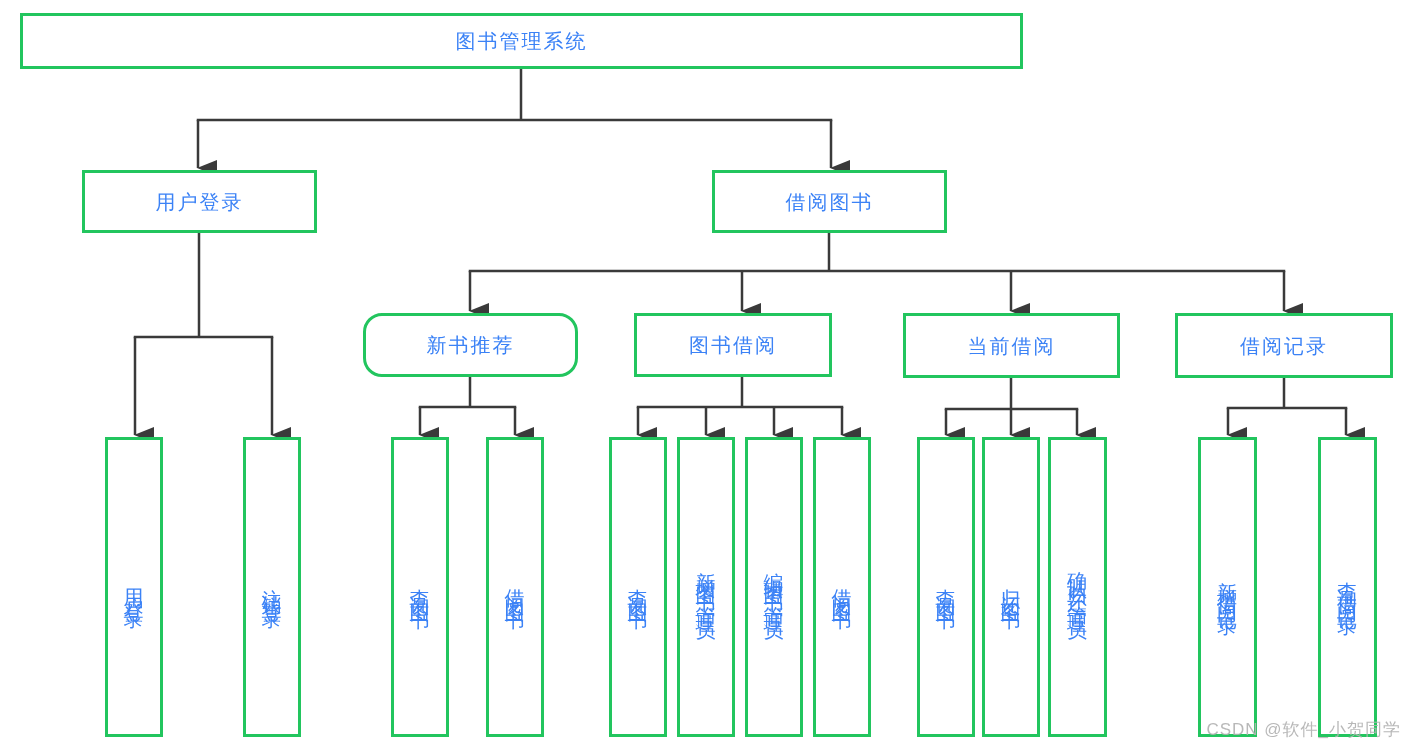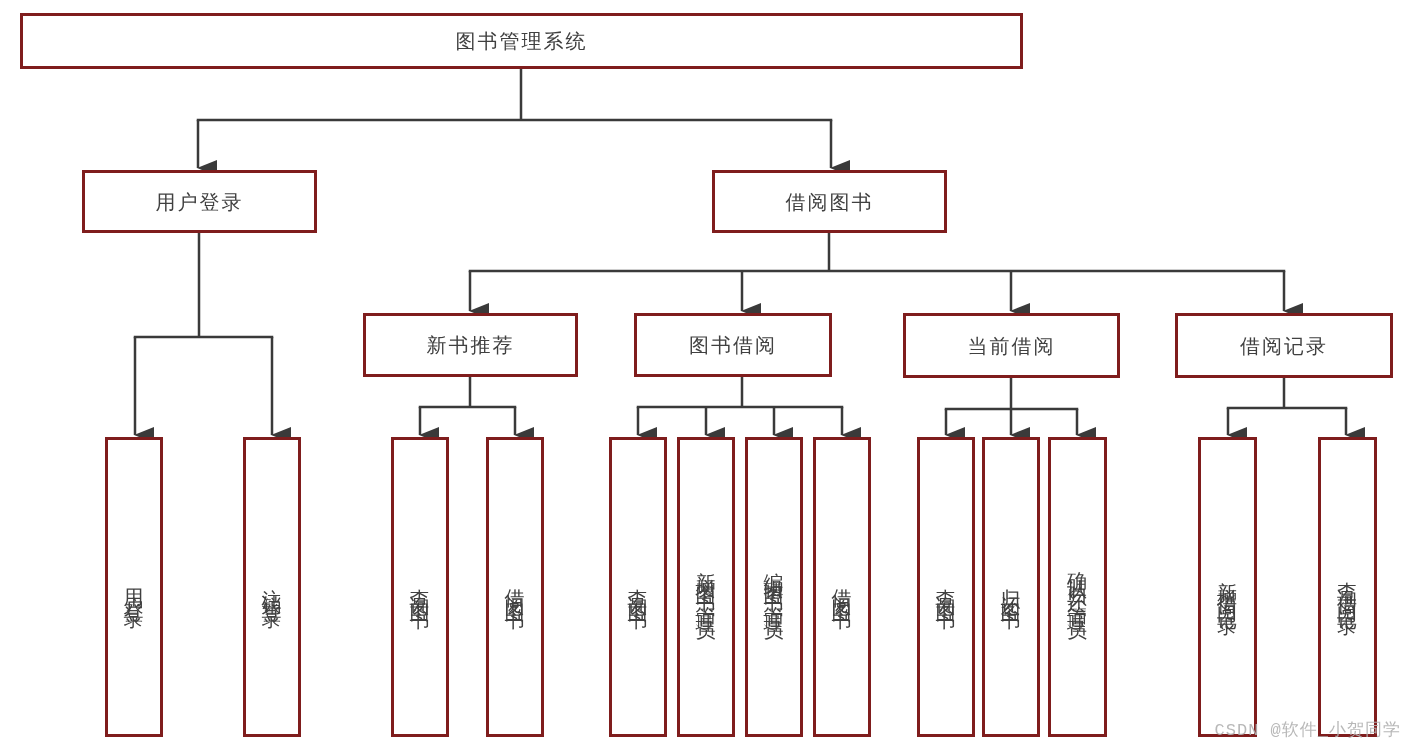--- a/index.html
+++ b/index.html
@@ -8,25 +8,25 @@
     width:1405px;height:747px;
     background:#ffffff;
     overflow:hidden;
     font-family:"Liberation Sans", sans-serif;
   }
   #wires{position:absolute;left:0;top:0;z-index:1;}
   .box{
     position:absolute;
     box-sizing:border-box;
     background:#ffffff;
-    border:3px solid #7f1d1d;
+    border:3px solid #22c55e;
     display:flex;
     align-items:center;
     justify-content:center;
-    color:#404040;
+    color:#3b82f6;
     font-size:20px;
     letter-spacing:2px;
     z-index:2;
     text-align:center;
     line-height:1;
   }
   .leaf{
     writing-mode:vertical-rl;
     letter-spacing:7px;
     font-size:20px;
@@ -34,21 +34,20 @@
   }
   .wm{
     position:absolute;
     right:4px;
     bottom:6px;
     z-index:6;
     font-size:17px;
     color:rgba(178,178,178,0.92);
     letter-spacing:1px;
     white-space:nowrap;
-    font-family:Liberation Mono, monospace;
   }
 </style>
 </head>
 <body>
 
 <div id="canvas">
 
   <svg id="wires" width="1405" height="747" viewBox="0 0 1405 747">
     <defs>
       <marker id="arrow" markerUnits="userSpaceOnUse" markerWidth="16" markerHeight="20" viewBox="0 0 16 20" refX="8" refY="19" orient="auto">
@@ -90,21 +89,21 @@
       <line x1="1228" y1="408" x2="1228" y2="435" marker-end="url(#arrow)"></line>
       <line x1="1346" y1="408" x2="1346" y2="435" marker-end="url(#arrow)"></line>
     </g>
   </svg>
 
   <div class="box" style="left:20px;top:13px;width:1003px;height:56px;">图书管理系统</div>
 
   <div class="box" style="left:82px;top:170px;width:235px;height:63px;">用户登录</div>
   <div class="box" style="left:712px;top:170px;width:235px;height:63px;">借阅图书</div>
 
-  <div class="box" style="left:363px;top:313px;width:215px;height:64px;">新书推荐</div>
+  <div class="box" style="left:363px;top:313px;width:215px;height:64px;border-radius:19px;">新书推荐</div>
   <div class="box" style="left:634px;top:313px;width:198px;height:64px;">图书借阅</div>
   <div class="box" style="left:1175px;top:313px;width:218px;height:65px;">借阅记录</div>
   <div class="box" style="left:903px;top:313px;width:217px;height:65px;">当前借阅</div>
 
   <div class="box leaf" style="left:105px;top:437px;width:58px;height:300px;">用户登录</div>
   <div class="box leaf" style="left:243px;top:437px;width:58px;height:300px;">注销登录</div>
 
   <div class="box leaf" style="left:391px;top:437px;width:58px;height:300px;">查询图书</div>
   <div class="box leaf" style="left:486px;top:437px;width:58px;height:300px;">借阅图书</div>
 

